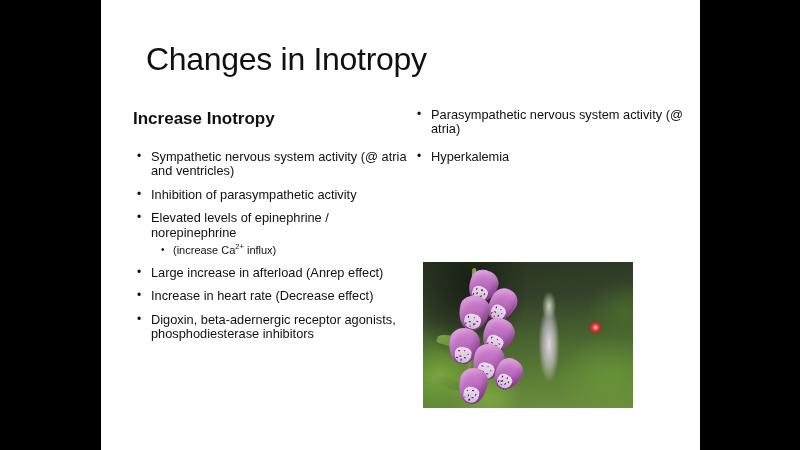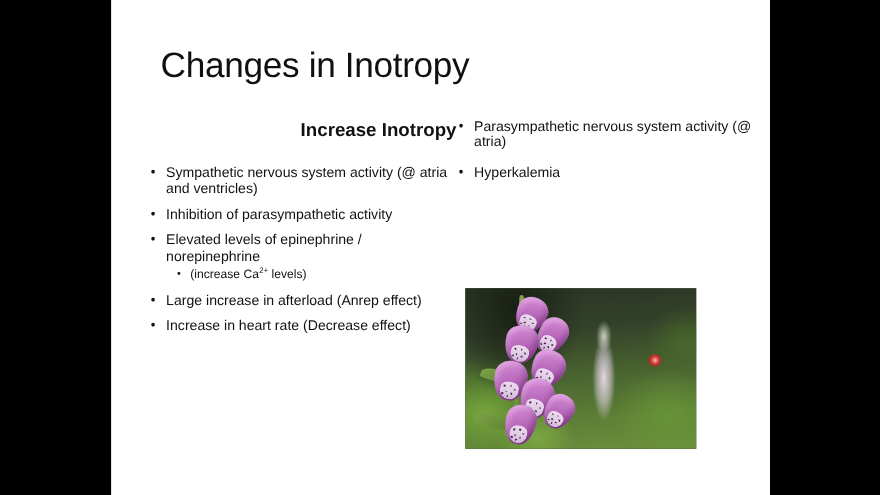--- a/index.html
+++ b/index.html
@@ -60,21 +60,21 @@
     top: 108px;
   }
   .col-left  { left: 32px;  width: 282px; }
   .col-right { left: 312px; width: 275px; }
 
   .col-heading {
     font-size: 17px;
     line-height: 22px;
     font-weight: bold;
     color: #111111;
-    text-align: right;
+    text-align: left;
     margin: 0 0 20px 0;
   }
   .col-right .col-heading { margin-bottom: 20px; }
 
   ul.bullets {
     list-style: none;
     margin: 0;
     padding: 0;
   }
   ul.bullets > li {
@@ -230,28 +230,31 @@
       <ul class="bullets">
         <li>
           <span>Sympathetic nervous system activity (@ atria and ventricles)</span>
         </li>
         <li>
           <span>Inhibition of parasympathetic activity</span>
         </li>
         <li>
           <span>Elevated levels of epinephrine / norepinephrine</span>
           <ul class="subbullets">
-            <li><span>(increase Ca</span><sup>2+</sup><span> levels)</span></li>
+            <li><span>(increase Ca</span><sup>2+</sup><span> influx)</span></li>
           </ul>
         </li>
         <li>
           <span>Large increase in afterload (Anrep effect)</span>
         </li>
         <li>
           <span>Increase in heart rate (Decrease effect)</span>
+        </li>
+        <li>
+          <span>Digoxin, beta-adernergic receptor agonists, phosphodiesterase inhibitors</span>
         </li>
       </ul>
     </div>
 
     <div class="col col-right">
 
       <ul class="bullets">
         <li>
           <span>Parasympathetic nervous system activity (@ atria)</span>
         </li>

